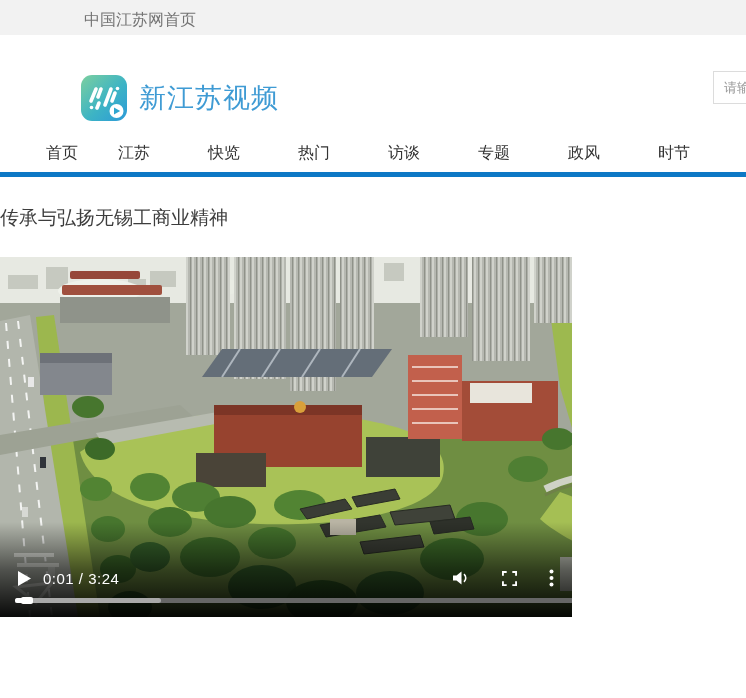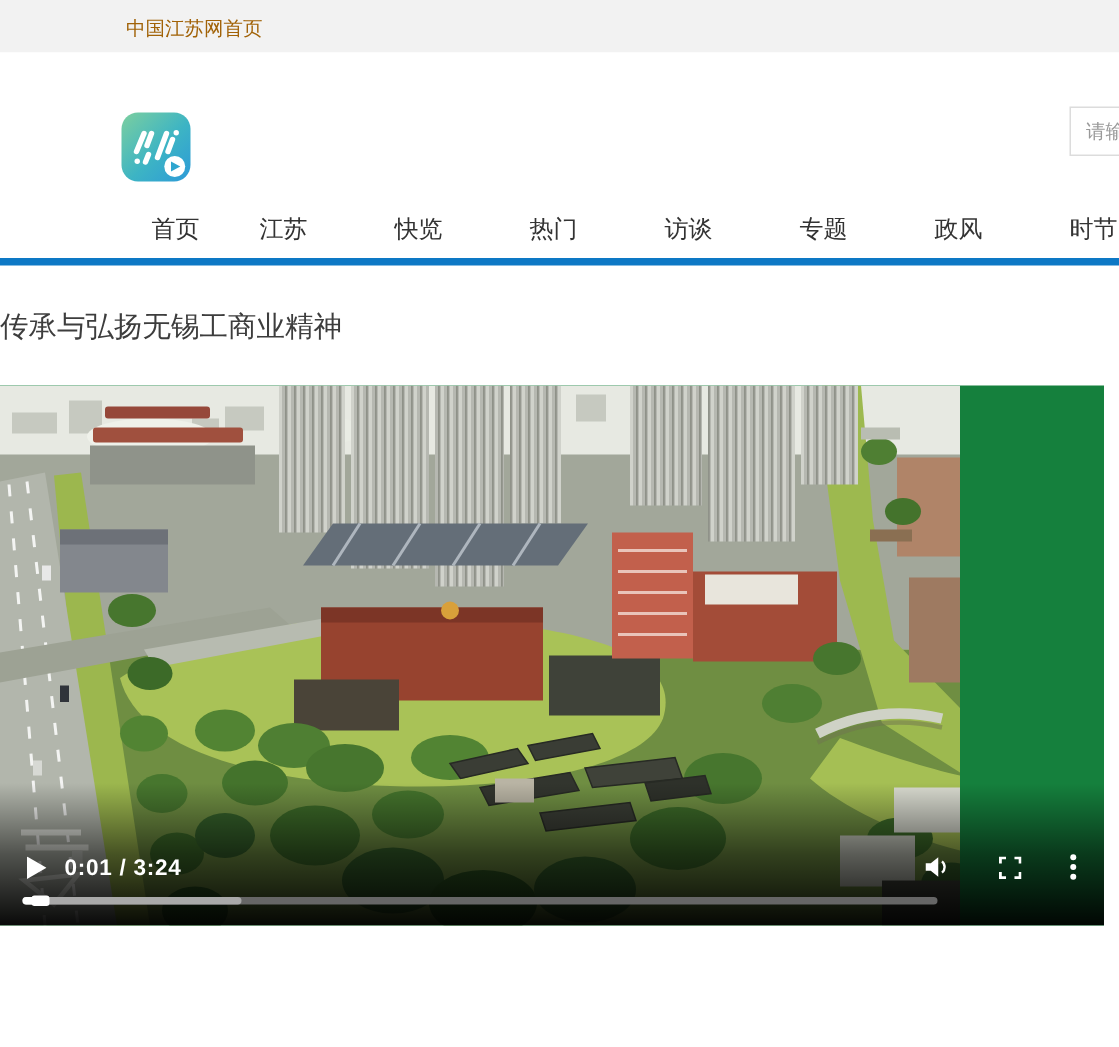--- a/index.html
+++ b/index.html
@@ -2,48 +2,48 @@
 <html><head>
 <meta charset="utf-8">
 <style>
   * { box-sizing: border-box; margin: 0; padding: 0; }
   html,body { width:746px; height:698px; overflow:hidden; background:#fff;
     font-family:"Liberation Sans","DejaVu Sans",sans-serif; }
   .page { position:relative; width:746px; height:698px; background:#fff; }
 
   
   .topbar { position:relative; height:35px; background:#f2f2f2; }
-  .topbar-link { position:absolute; left:84px; top:10px; font-size:13px; color:#a16207;
+  .topbar-link { position:absolute; left:84px; top:10px; font-size:16px; color:#737373;
     text-decoration:none; cursor:pointer; }
 
   
   .header { position:relative; height:100px; background:#fff; }
   .brand { position:absolute; left:80px; top:39px; display:flex; align-items:center;
     text-decoration:none; cursor:pointer; }
   .logo-icon { width:48px; height:48px; display:block; }
   .brand-text { margin-left:11px; font-size:27px; color:#3f9bd4; letter-spacing:1px; }
   .search { position:absolute; left:713px; top:36px; width:220px; height:33px;
     border:1px solid #dcdcdc; background:#fff; padding:0 10px; font-size:13px; color:#333;
     outline:none; }
   .search::placeholder { color:#999; }
 
   
-  .nav { height:37px; display:flex; align-items:center; padding-left:101px; }
+  .nav { height:37px; display:flex; align-items:center; padding-left:46px; }
   .nav a { font-size:16px; color:#333; text-decoration:none; cursor:pointer;
     margin-right:58px; white-space:nowrap; }
   .nav a:first-child { margin-right:40px; }
   .nav-rule { height:5px; background:#0d78c5; }
 
   
   .main { }
   .title { margin-top:28px; font-size:19px; font-weight:400; color:#3d3d3d; }
 
   
-  .player { position:relative; margin-top:26px; width:736px; height:360px;
-    background:#15803d; overflow:hidden; cursor:pointer;font-weight:bold; }
+  .player { position:relative; margin-top:26px; width:572px; height:360px;
+    background:#000000; overflow:hidden; cursor:pointer; }
   .scene { position:absolute; left:0; top:0; width:640px; height:360px; display:block; }
   .ctrl-shade { position:absolute; left:0; right:0; bottom:0; height:95px;
     background:linear-gradient(to bottom, rgba(0,0,0,0) 0%, rgba(0,0,0,0.55) 50%, rgba(0,0,0,0.95) 100%); }
   .controls { position:absolute; left:0; right:0; bottom:28px; height:22px;
     display:flex; align-items:center; padding:0 18px; }
   .controls button { background:none; border:0; padding:0; cursor:pointer;
     display:flex; align-items:center; }
   .time { margin-left:12px; font-size:15px; color:#fff; letter-spacing:0.5px; }
   .spacer { flex:1; }
   .rbtn { margin-left:32px; }
@@ -83,20 +83,21 @@
             <line x1="25" y1="31" x2="31" y2="15"></line>
             <line x1="32" y1="27" x2="35" y2="19"></line>
             <line x1="33" y1="36" x2="34" y2="33"></line>
           </g>
           <circle cx="11.5" cy="33.5" r="1.8" fill="#fff"></circle>
           <circle cx="37.5" cy="14.5" r="1.8" fill="#fff"></circle>
           <circle cx="36.5" cy="37" r="7" fill="#fff"></circle>
           <path d="M34 33.6 L40.2 37 L34 40.4 Z" fill="#2fa6cf"></path>
         </svg>
       </span>
+      <span class="brand-text">新江苏视频</span>
     </a>
     <input class="search" type="text" placeholder="请输入" style="">
   </div>
 
   <div class="nav">
     <a>首页</a>
     <a>江苏</a>
     <a>快览</a>
     <a>热门</a>
     <a>访谈</a>

